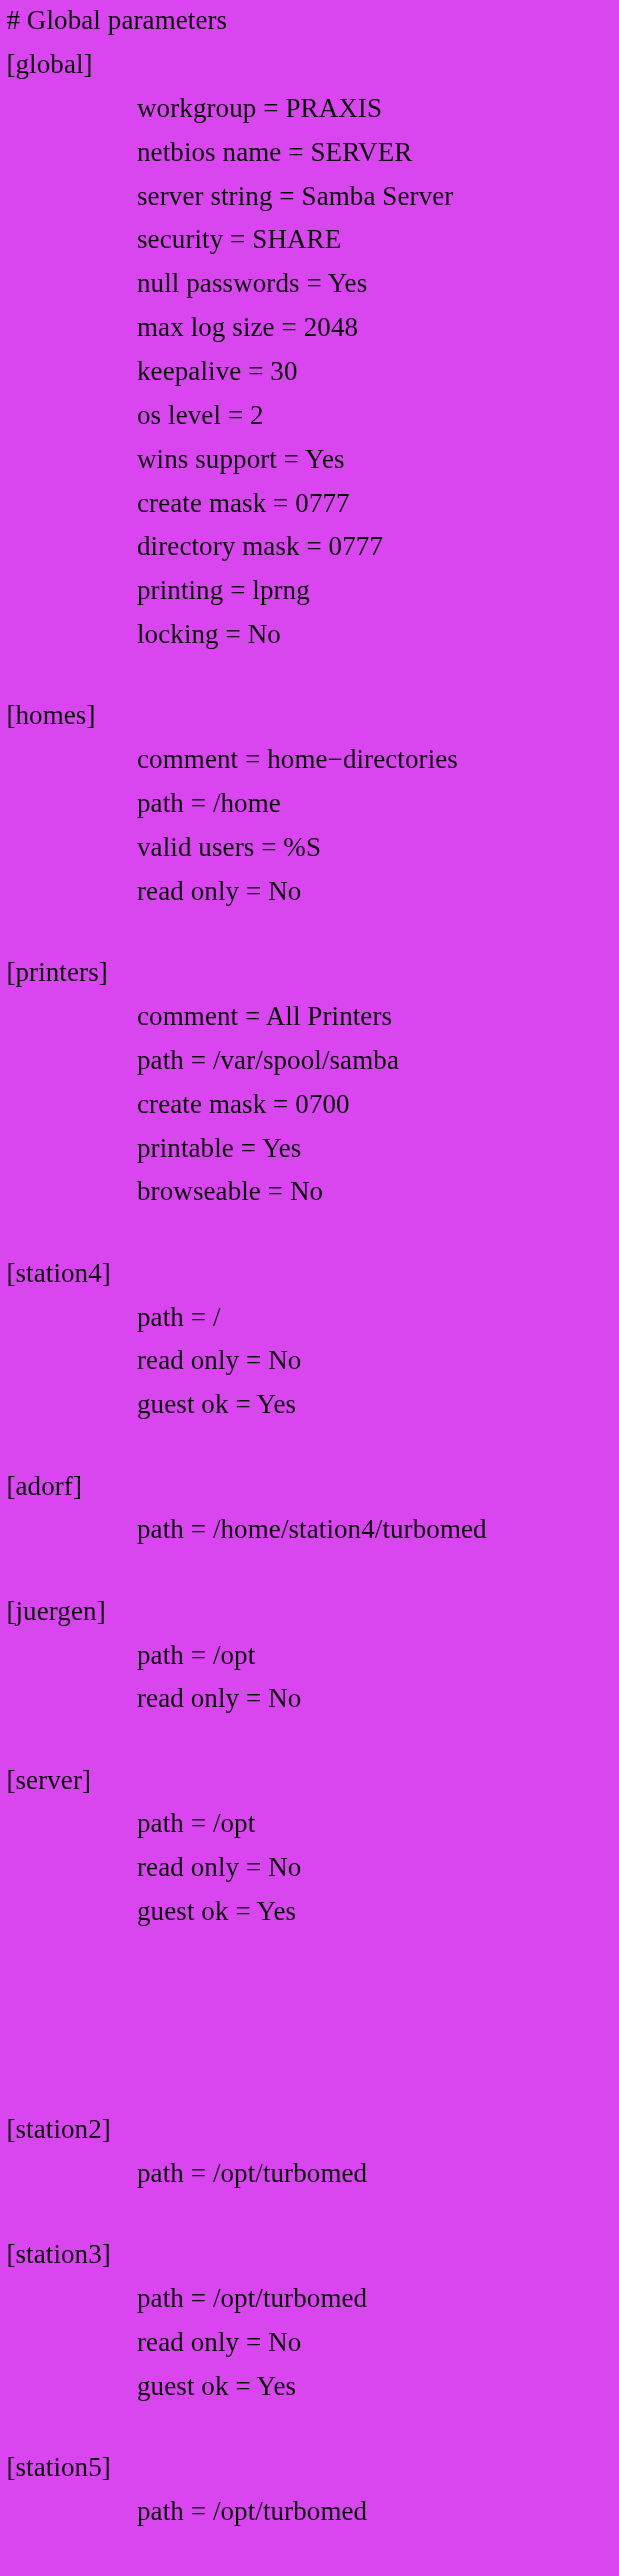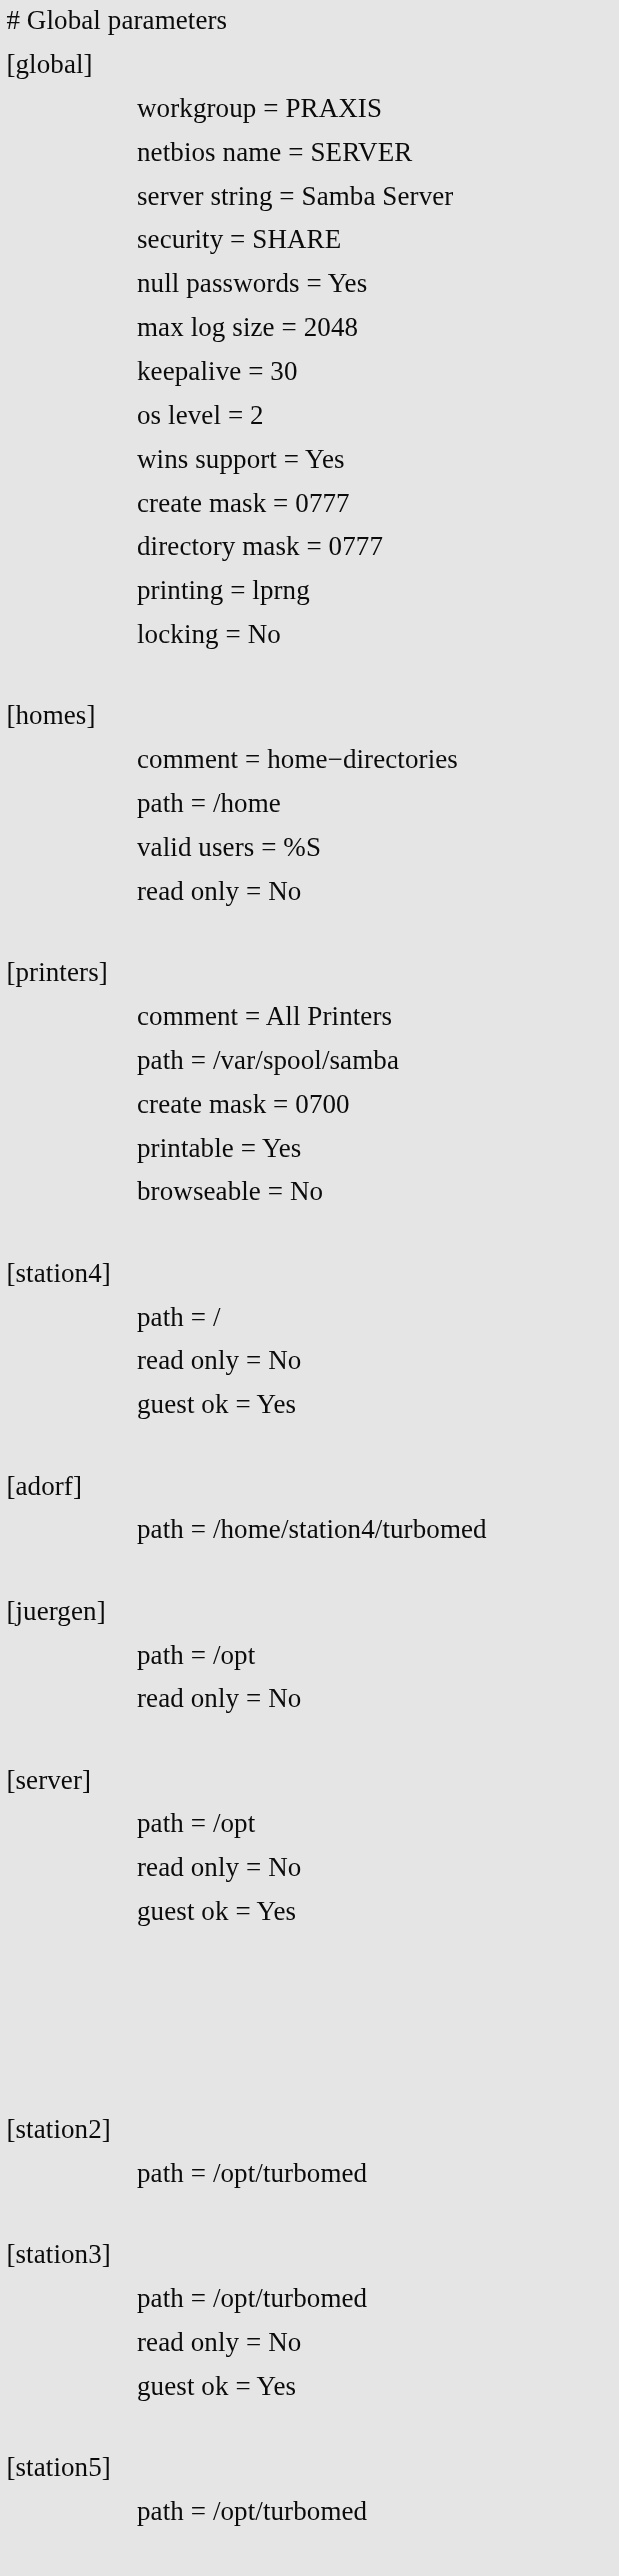--- a/index.html
+++ b/index.html
@@ -9,21 +9,21 @@
     background: #ffffff;
   }
   body {
     font-family: "Liberation Serif", "DejaVu Serif", serif;
     color: #000000;
   }
   #doc {
     position: relative;
     width: 619px;
     height: 2576px;
-    background: #e5e5e5;
+    background: #d946ef;
     overflow: hidden;
     text-decoration: underline;
   }
   .conf-line {
     position: absolute;
     left: 0;
     width: 619px;
     white-space: pre;
     font-size: 27px;
     line-height: 30px;

